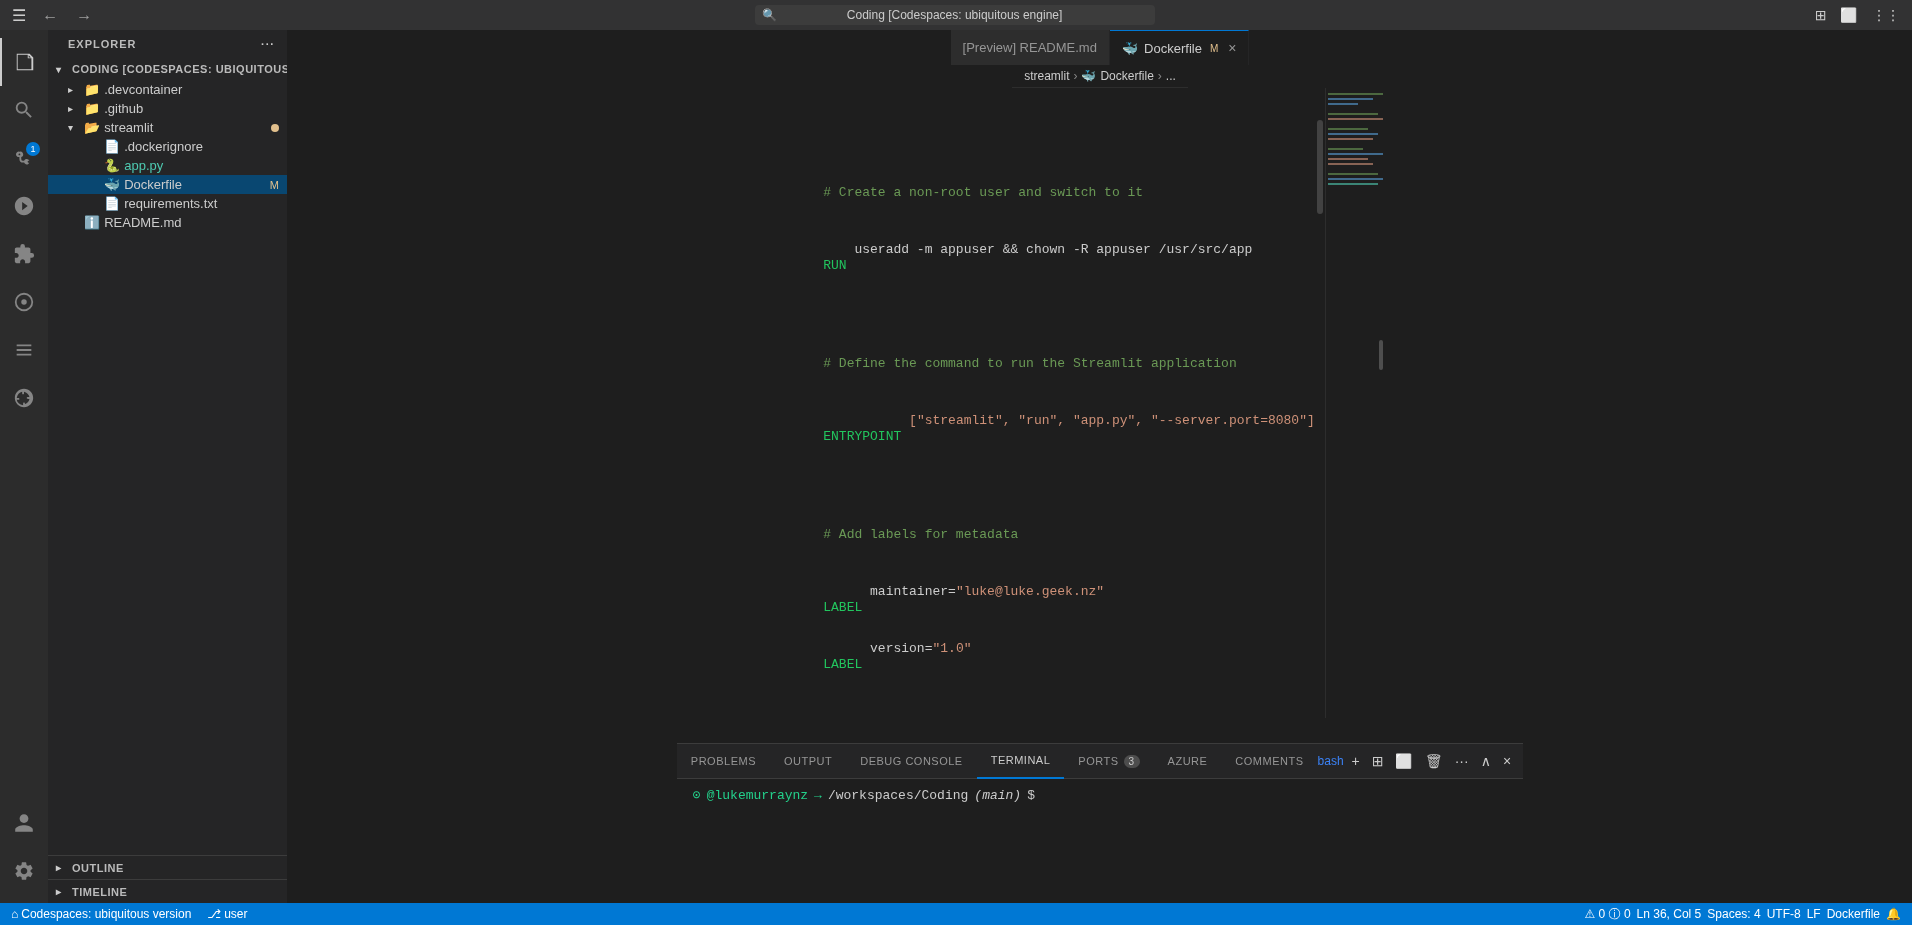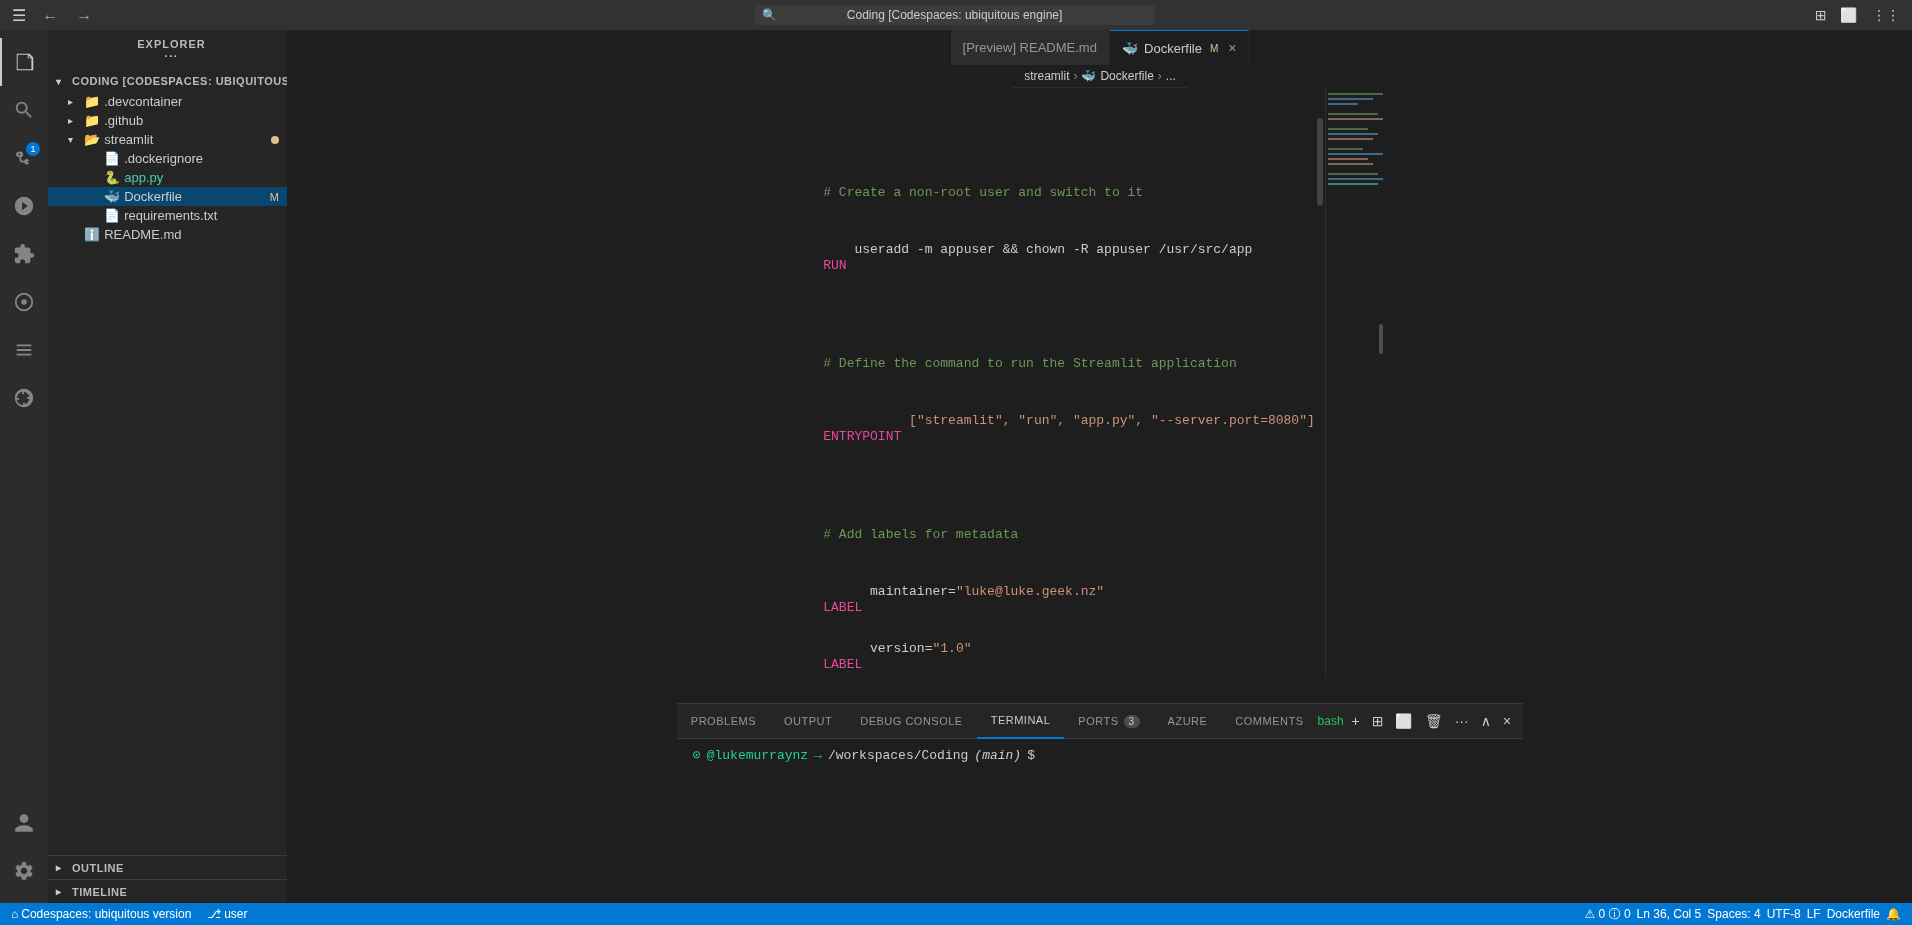--- a/index.html
+++ b/index.html
@@ -98,21 +98,20 @@
     .sidebar-header {
       display: flex;
       align-items: center;
       justify-content: space-between;
       padding: 8px 12px 8px 20px;
       font-size: 11px;
       font-weight: 700;
       color: #bbbbbb;
       letter-spacing: 1px;
       text-transform: uppercase;
-      flex-direction: column;
     }
     .sidebar-header-icons { display: flex; gap: 6px; color: #cccccc; cursor: pointer; }
     .tree-item {
       display: flex;
       align-items: center;
       padding: 2px 0 2px 0;
       cursor: pointer;
       font-size: 13px;
       color: #cccccc;
       white-space: nowrap;
@@ -222,21 +221,21 @@
       font-size: 13px;
       line-height: 19px;
       padding-left: 8px;
       white-space: pre;
       overflow-x: auto;
     }
     .code-line { height: 19px; display: flex; align-items: center; }
 
     
     .c-comment { color: #6a9955; }
-    .c-keyword { color: #ec4899; margin-top: 32px; }
+    .c-keyword { color: #22c55e; margin-top: 32px; }
     .c-string { color: #ce9178; }
 
     
     .minimap {
       width: 60px;
       background: #1e1e1e;
       flex-shrink: 0;
       overflow: hidden;
       position: relative;
       border-left: 1px solid #2d2d2d;
@@ -246,21 +245,21 @@
       right: 2px;
       top: 40%;
       width: 4px;
       height: 30px;
       background: #4e4e4e;
       border-radius: 2px;
     }
 
     
     .panel {
-      height: 200px;
+      height: 160px;
       background: #1e1e1e;
       border-top: 1px solid #3c3c3c;
       display: flex;
       flex-direction: column;
       flex-shrink: 0;
       margin-top: 25px;
     }
     .panel-tabs {
       display: flex;
       align-items: center;
@@ -588,21 +587,21 @@
             <span class="badge-count">3</span>
           </div>
           <div class="panel-tab">
             <span>AZURE</span>
           </div>
           <div class="panel-tab">
             <span>COMMENTS</span>
           </div>
         </div>
         <div class="panel-tabs-right">
-          <span style="font-size:12px; color:#22c55e;">bash</span>
+          <span style="font-size:12px; color:#3b82f6;">bash</span>
           <button class="panel-icon-btn">+</button>
           <button class="panel-icon-btn">⊞</button>
           <button class="panel-icon-btn">⬜</button>
           <button class="panel-icon-btn">🗑</button>
           <button class="panel-icon-btn">···</button>
           <button class="panel-icon-btn">∧</button>
           <button class="panel-icon-btn">×</button>
         </div>
       </div>
       <div class="panel-content">

